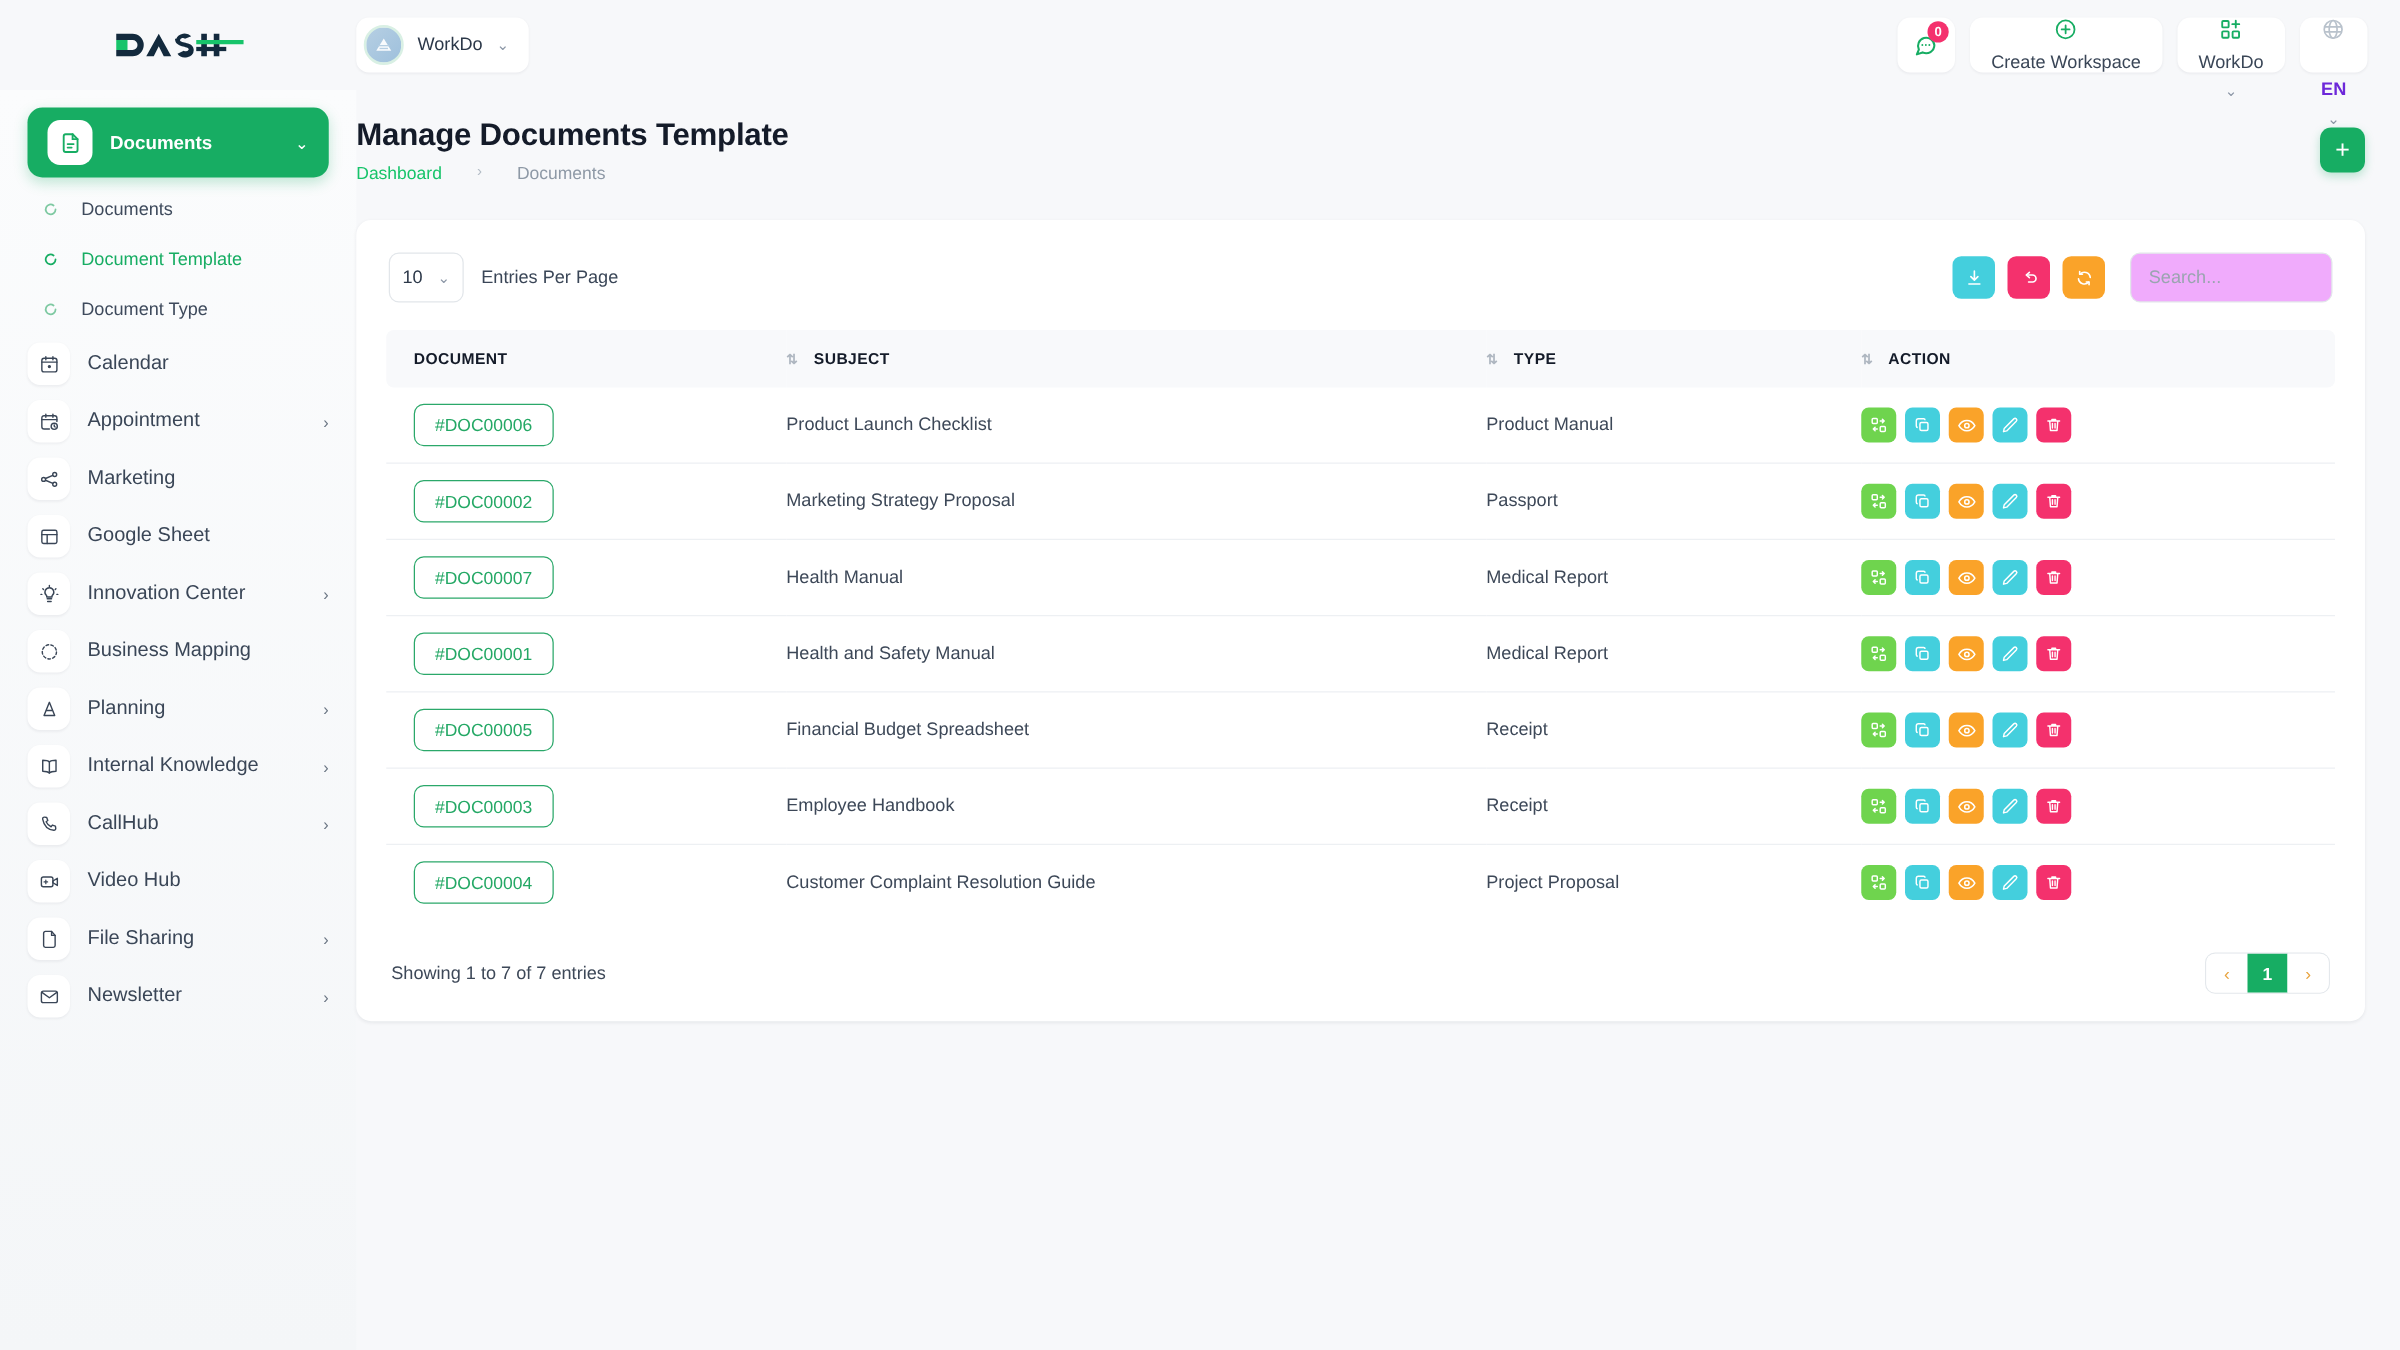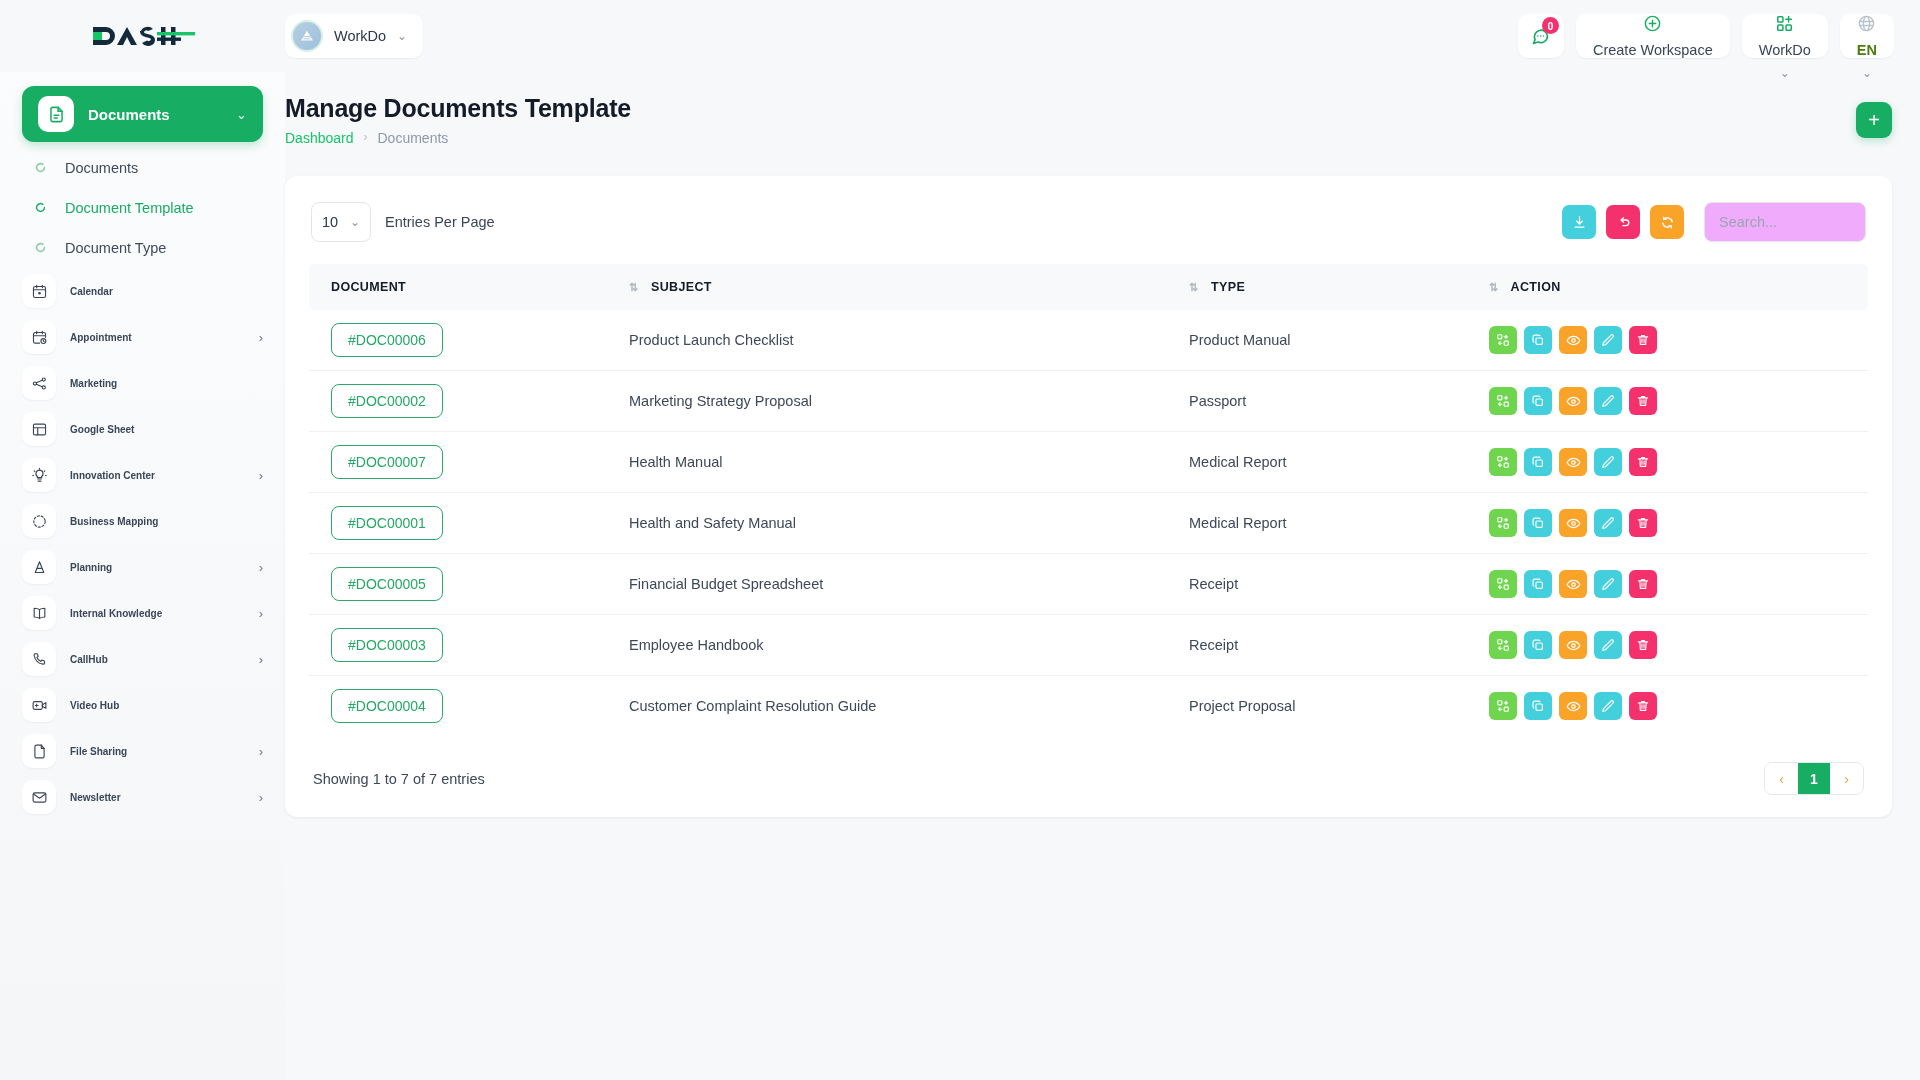--- a/index.html
+++ b/index.html
@@ -50,21 +50,21 @@
     min-width: 17px; height: 17px; font-size: 10.5px;
     display: flex; align-items: center; justify-content: center;
     padding: 0 4px; font-weight: 600;
   }
   .pill-btn {
     background: #fff; border-radius: 10px; height: 44px; padding: 0 17px;
     display: flex; align-items: center; gap: 9px;
     box-shadow: 0 1px 2px rgba(16,24,40,.05);
     font-size: 14.5px; color: #3a4657; font-weight: 500; cursor: pointer; flex-direction: column;
   }
-  .pill-btn .grn { color: #4d7c0f; font-weight: 600; }
+  .pill-btn .grn { color: #6d28d9; font-weight: 600; margin-top: 22px; }
 
   
   .sidebar {
     position: absolute; top: 72px; left: 0; width: 285px; height: 1008px;
     background: linear-gradient(180deg,#fbfcfd 0%, #f4f6f8 100%);
     padding: 14px 22px 0 22px; overflow: hidden;
   }
   .menu-active {
     display: flex; align-items: center; gap: 14px;
     background: #17ad63; border-radius: 12px; height: 56px;
@@ -88,28 +88,28 @@
 
   .nav-item {
     display: flex; align-items: center; gap: 14px;
     height: 46px; cursor: pointer;
   }
   .nav-item .ic {
     width: 34px; height: 34px; background: #fff; border-radius: 10px;
     display: flex; align-items: center; justify-content: center;
     box-shadow: 0 1px 2px rgba(16,24,40,.05); flex: none;
   }
-  .nav-item .lbl { font-size: 10px; color: #3a4657; font-weight: 700; flex: 1; }
+  .nav-item .lbl { font-size: 16px; color: #3a4657; font-weight: 400; flex: 1; }
   .nav-item .arr { color: #6b7684; font-size: 13px; }
 
   
   .main { position: absolute; top: 72px; left: 285px; width: 1635px; height: 1008px; }
   .page-head { padding: 22px 32px 0 0; position: relative; }
   .page-title { font-size: 25px; font-weight: 700; color: #141b29; letter-spacing: -.2px; }
-  .crumb { margin-top: 7px; font-size: 14px; display: flex; align-items: flex-start; gap: 10px; }
+  .crumb { margin-top: 7px; font-size: 14px; display: flex; align-items: flex-start; gap: 28px; }
   .crumb .a { color: #17c46a; }
   .crumb .sep { color: #b3bcc6; font-size: 12px; }
   .crumb .cur { color: #8e99a6; }
   .add-btn {
     position: absolute; right: 28px; top: 30px;
     width: 36px; height: 36px; border-radius: 9px; background: #17ad63;
     color: #fff; font-size: 20px; line-height: 1;
     display: flex; align-items: center; justify-content: center; cursor: pointer;
     box-shadow: 0 3px 8px rgba(23,173,99,.28);
   }

